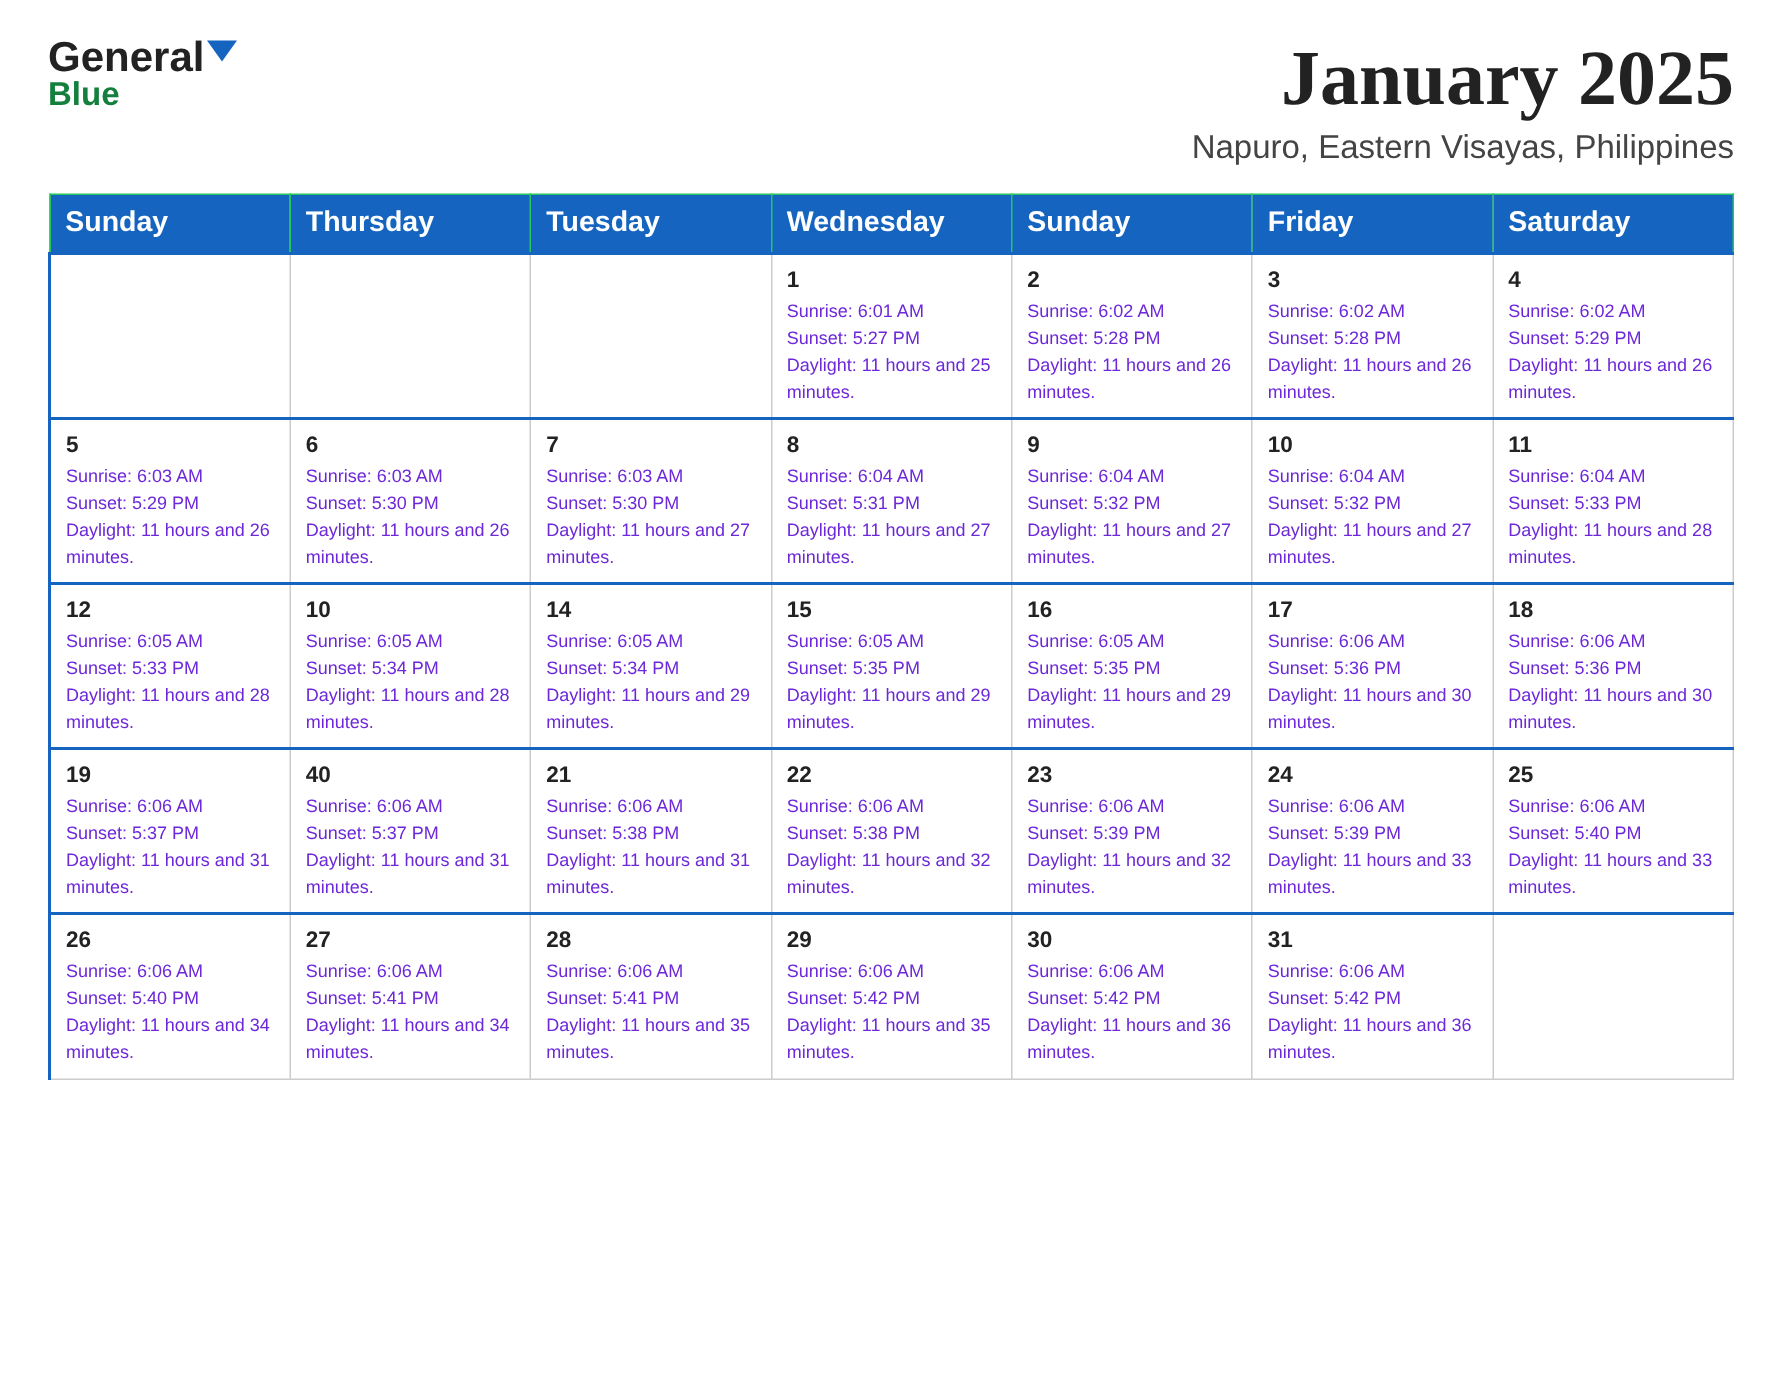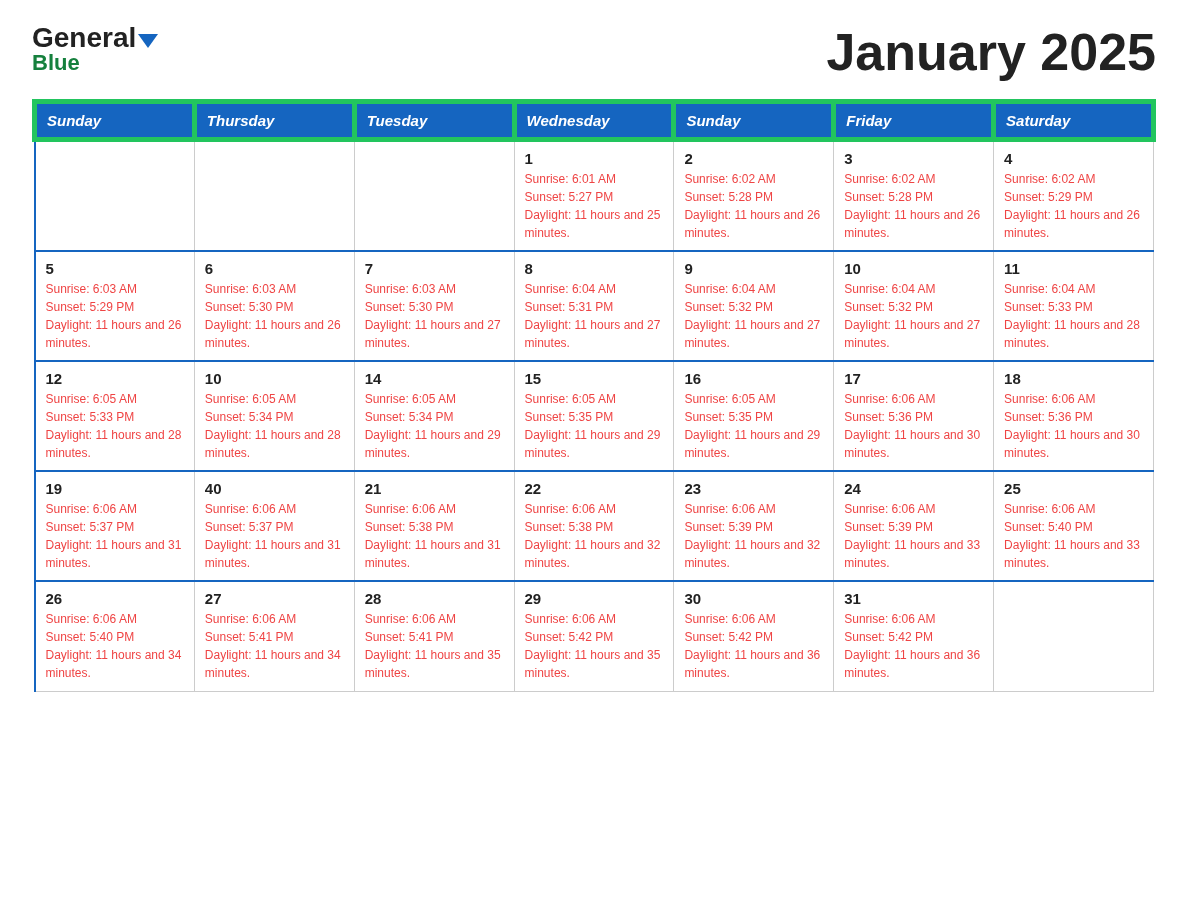--- a/index.html
+++ b/index.html
@@ -45,40 +45,40 @@
       margin-top: -2px;
     }
     .title-block {
       text-align: right;
     }
     .month-title {
       font-size: 52px;
       font-weight: bold;
       color: #222;
       line-height: 1.1;
+      font-family: Liberation Serif, serif;
     }
     .location {
       font-size: 22px;
       color: #444;
       margin-top: 4px;
     }
     table {
       width: 100%;
       border-collapse: collapse;
       table-layout: fixed;
     }
     thead th {
       background-color: #1565c0;
       color: #fff;
-      font-size: 15px;
+      font-size: 19px;
       font-weight: bold;
       padding: 8px 10px;
       text-align: left;
-      border: 5px solid #22c55e;
-      font-style: italic;
+      border: 1px solid #22c55e;
     }
     tbody td {
       vertical-align: top;
       padding: 8px 10px;
       border: 1px solid #ccc;
       font-size: 12.5px;
       color: #333;
       min-height: 90px;
       height: 110px;
     }
@@ -90,40 +90,41 @@
     }
     .day-num {
       font-size: 15px;
       font-weight: bold;
       color: #222;
       display: block;
       margin-bottom: 3px;
     }
     .day-info {
       font-size: 12px;
-      color: #ef4444;
+      color: #6d28d9;
       line-height: 1.5;
     }
     .empty-cell {
       background: #fff;
     }
   </style>
 </head>
 <body>
 
 <div class="header">
   <div class="logo">
-    <div style="display:flex;align-items:flex-end;">
+    <div style="display:flex;align-items:center;">
       <span class="logo-text">General</span>
       <span class="logo-triangle"></span>
     </div>
     <div class="logo-blue">Blue</div>
   </div>
   <div class="title-block">
     <div class="month-title">January 2025</div>
+    <div class="location">Napuro, Eastern Visayas, Philippines</div>
   </div>
 </div>
 
 <table>
   <thead>
     <tr>
     <th>Sunday</th>
         <th>Thursday</th>
         <th>Tuesday</th>
         <th>Wednesday</th>

